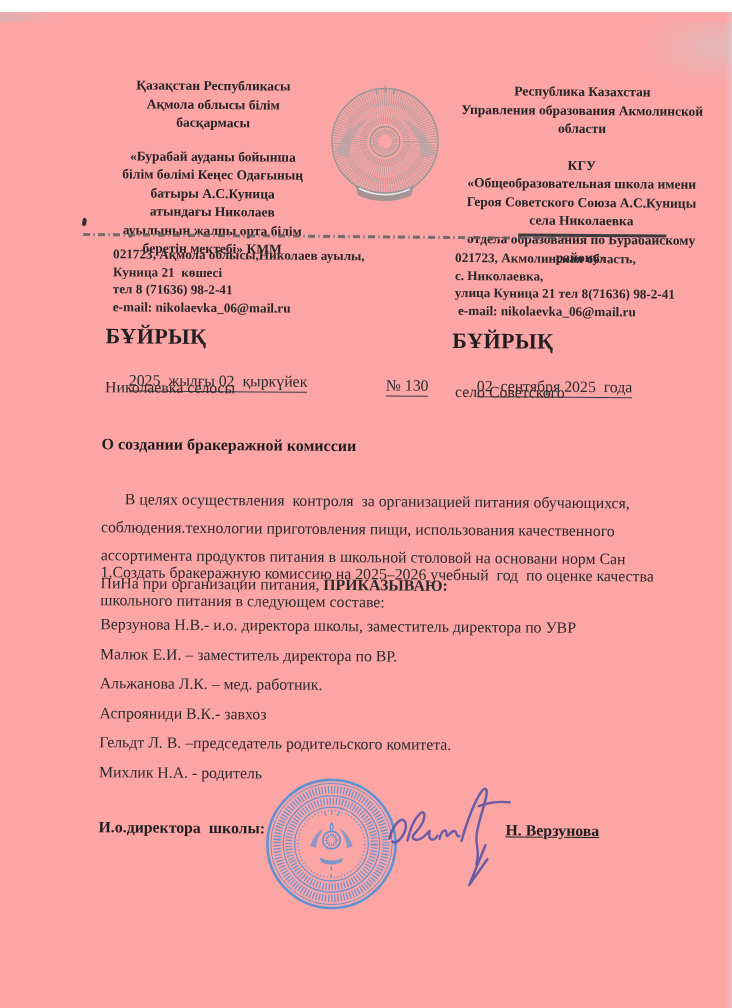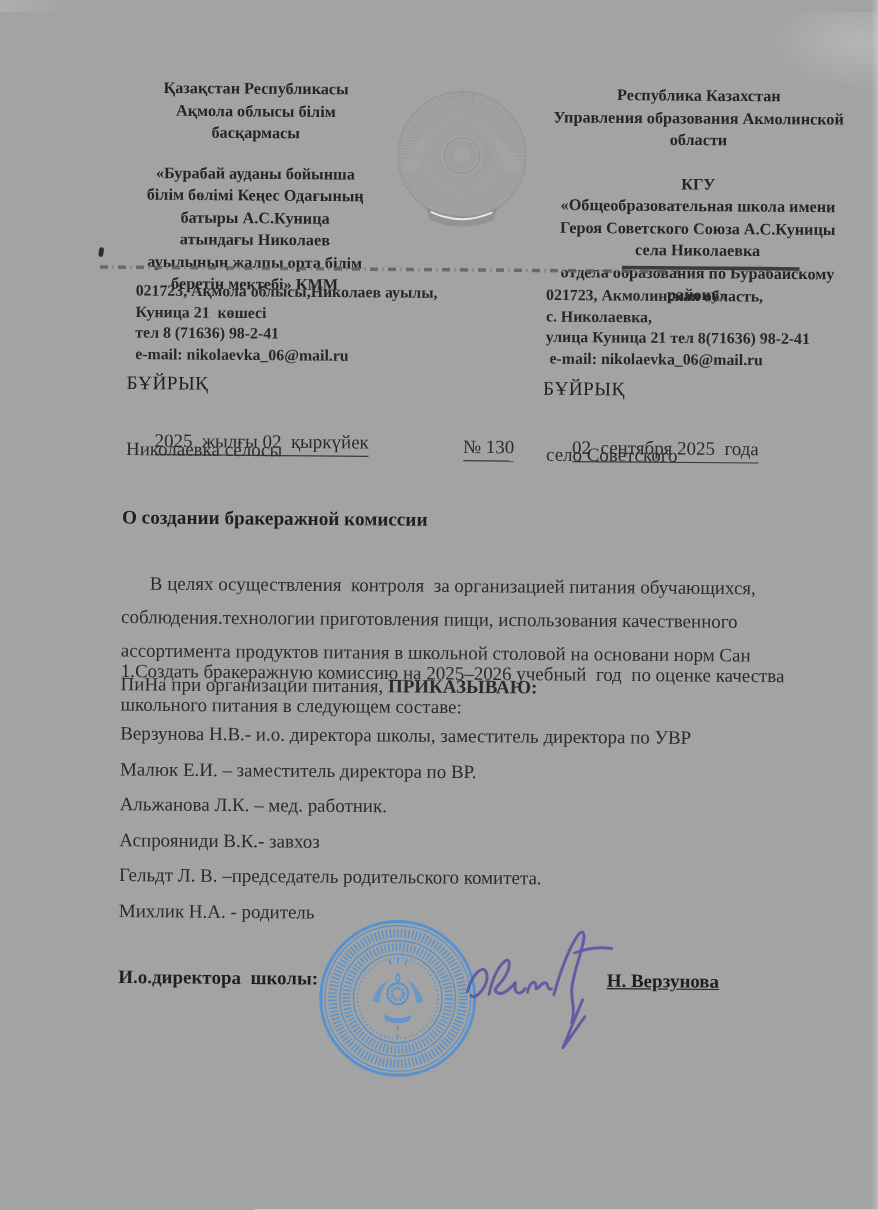--- a/index.html
+++ b/index.html
@@ -4,28 +4,28 @@
 <style>
   html,body{margin:0;padding:0;}
   body{
     width:732px;height:1008px;
     background:#ffffff;
     font-family:"Liberation Serif","DejaVu Serif",serif;
     color:#222;
     overflow:hidden;
     position:relative;
   }
-  .page{position:absolute;inset:0;background:#a3a3a3;}
+  .page{position:absolute;inset:0;background:#fca5a5;margin-top:12px;}
   .rot{position:absolute;inset:0;transform:rotate(0.45deg);transform-origin:80px 0;}
   .abs{position:absolute;}
   .center{text-align:center;}
   .hdr-line{font-weight:bold;font-size:13.5px;line-height:18.5px;color:#252528;white-space:pre-wrap;}
   .hdr-block{margin-top:15px;}
   .addr-line{font-weight:bold;font-size:13.2px;line-height:17.5px;color:#28282b;white-space:pre-wrap;}
-  .order-title{font-weight:normal;font-size:16px;letter-spacing:.4px;color:#1f1f22;}
+  .order-title{font-weight:bold;font-size:22px;letter-spacing:.4px;color:#1f1f22;}
   .u{display:inline-block;border-bottom:1.4px solid #3a3a3d;padding-bottom:1px;}
   .dateline{font-size:15.8px;color:#2b2b2e;white-space:pre-wrap;}
   .place{font-size:15.8px;color:#2b2b2e;white-space:pre-wrap;}
   .subject{font-weight:bold;font-size:16px;color:#1f1f22;white-space:pre-wrap;}
   .body-par{font-size:15.8px;line-height:28px;color:#2b2b2e;white-space:pre-wrap;}
   .member{font-size:15.8px;line-height:29.5px;color:#2b2b2e;white-space:pre-wrap;}
   .sig-label{font-weight:bold;font-size:15.8px;color:#1f1f22;white-space:pre-wrap;}
   .sep-dash{
     position:absolute;left:85px;top:221px;width:482px;height:3px;
     background:repeating-linear-gradient(90deg,#5f5f62 0 7px,transparent 7px 10px,#85858a 10px 12px,transparent 12px 15px);

